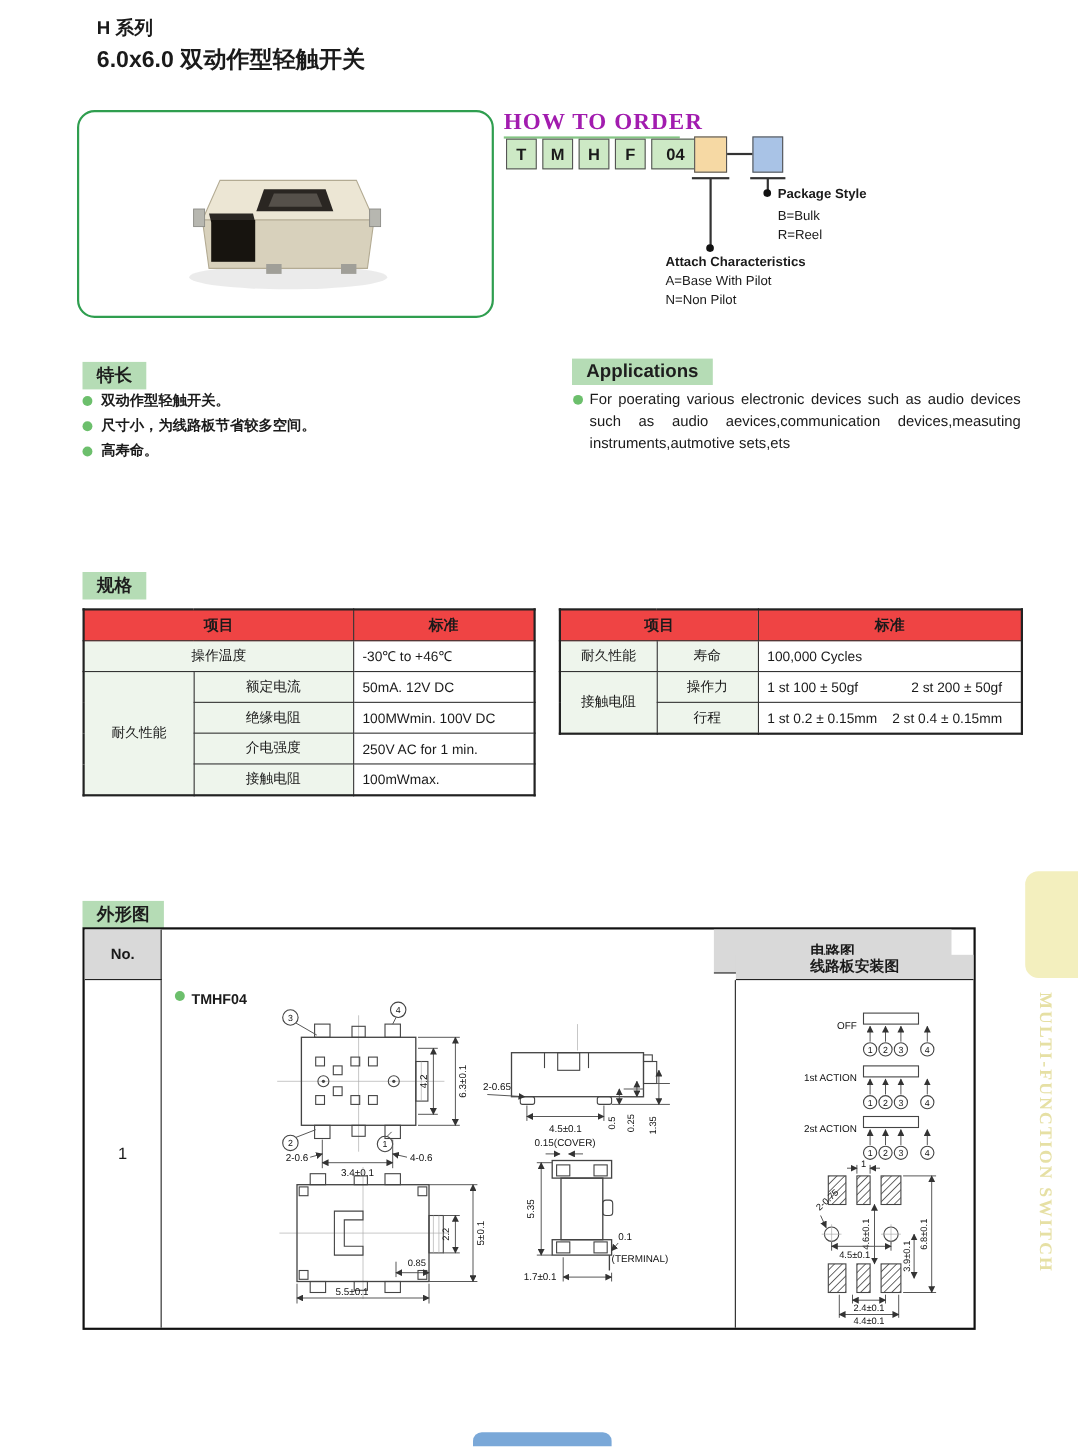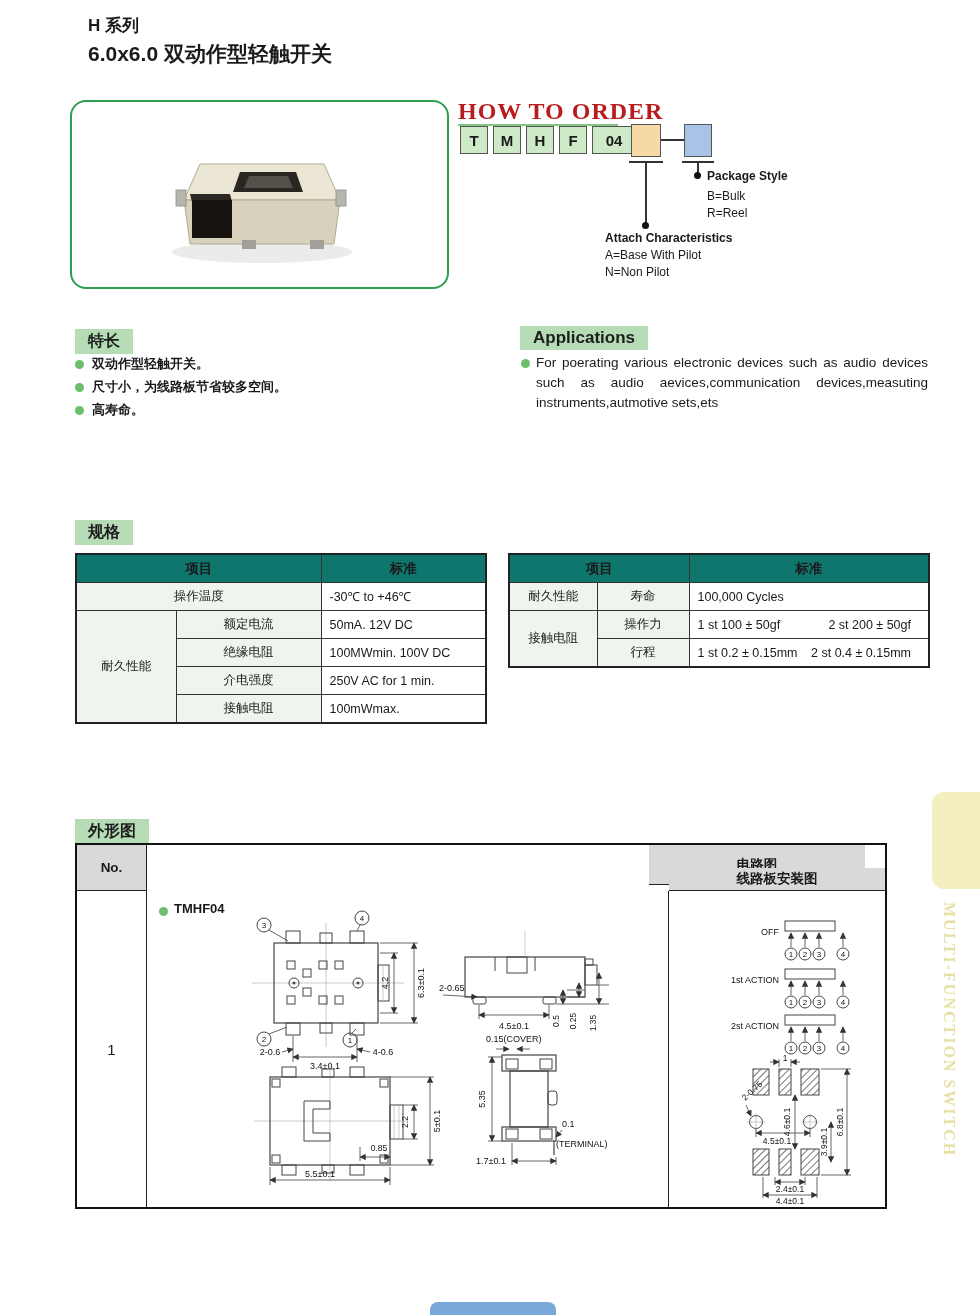--- a/index.html
+++ b/index.html
@@ -5,48 +5,48 @@
   html,body{margin:0;padding:0}
   body{width:980px;height:1315px;position:relative;background:#fff;
        font-family:"Liberation Sans",sans-serif;color:#1a1a1a;overflow:hidden}
   .sec-h{position:absolute;background:#b5dcb5;font-weight:bold;font-size:16px;
          padding:2px 13px;color:#1d1d1d;white-space:nowrap}
   .ttl1{position:absolute;left:88px;top:14px;font-size:17px;font-weight:bold}
   .ttl2{position:absolute;left:88px;top:40px;font-size:21px;font-weight:bold}
   .photo-box{position:absolute;left:70px;top:100px;width:375px;height:185px;
              border:2.5px solid #2f9e4f;border-radius:16px;background:#fff}
   .hto-title{position:absolute;left:458px;top:98px;font-family:"Liberation Serif",serif;
-             font-size:24px;letter-spacing:1px;color:#b91c1c;font-weight:bold}
+             font-size:21px;letter-spacing:1px;color:#a21caf;font-weight:bold}
   .hto-underline{position:absolute;left:458px;top:124px;width:160px;height:2px;background:#84c584}
   .order-codes{position:absolute;left:460px;top:126px;display:flex;gap:5px}
   .code-box{width:26px;height:26px;display:flex;align-items:center;justify-content:center;
             background:#cde9c5;border:1.5px solid #555;font-weight:bold;font-size:15px}
   .code-box.wide{width:42px}
   .hline{position:absolute;height:1.5px;background:#333}
   .vline{position:absolute;width:1.5px;background:#333}
   .bullet-dot{position:absolute;width:7px;height:7px;border-radius:50%;background:#111}
   .ord-box{position:absolute;border:1.5px solid #555;box-sizing:border-box}
   .lbl{position:absolute;font-size:12px;white-space:nowrap}
   .lbl.b{font-weight:bold}
   .feat-item{position:absolute;font-weight:bold;font-size:13px;display:flex;align-items:center;gap:8px;white-space:nowrap}
   .gdot{width:9px;height:9px;border-radius:50%;background:#6cbf6c;flex:none}
   .app-text{position:absolute;left:536px;top:353px;width:392px;font-size:13.5px;line-height:20px;text-align:justify}
   table.spec{position:absolute;border-collapse:collapse;font-size:12.5px;border:2px solid #222;table-layout:fixed}
-  table.spec th{background:#0f766e;border:1px solid #333;font-weight:bold;height:25px;font-size:13.5px}
+  table.spec th{background:#ef4444;border:1px solid #333;font-weight:bold;height:25px;font-size:13.5px}
   table.spec td{border:1px solid #333;height:25px}
   table.spec .g{background:#eef5ec;text-align:center}
   table.spec .v{padding-left:8px;background:#fff;text-align:left}
   .v2{display:flex;justify-content:space-between;padding-right:16px}
   .ot{position:absolute;left:75px;top:843px;width:808px;height:362px;border:2px solid #111;box-sizing:content-box}
   .ot .cell{position:absolute;box-sizing:border-box;border-right:1.5px solid #222;border-bottom:1.5px solid #222;
             display:flex;align-items:center;justify-content:center}
   .ot .hd{background:#d9d9d9;font-weight:bold;font-size:13.5px}
   .ot .noborder-r{border-right:none}
   .ot .noborder-b{border-bottom:none}
-  .model-row{position:absolute;left:12px;top:10px;display:flex;align-items:flex-end;gap:6px;
+  .model-row{position:absolute;left:12px;top:10px;display:flex;align-items:flex-start;gap:6px;
              font-weight:bold;font-size:13px}
   .drw{position:absolute;overflow:visible}
   svg text{font-family:"Liberation Sans",sans-serif}
   .ol{fill:none;stroke:#444;stroke-width:1.2}
   .olt{fill:none;stroke:#444;stroke-width:1}
   .cl{stroke:#aaa;stroke-width:0.6}
   .dl{stroke:#555;stroke-width:0.9;fill:none}
   .dt{font-size:9px;fill:#111}
   .dts{font-size:8.5px;fill:#111}
   .tn{font-size:8px;fill:#111;text-anchor:middle}

